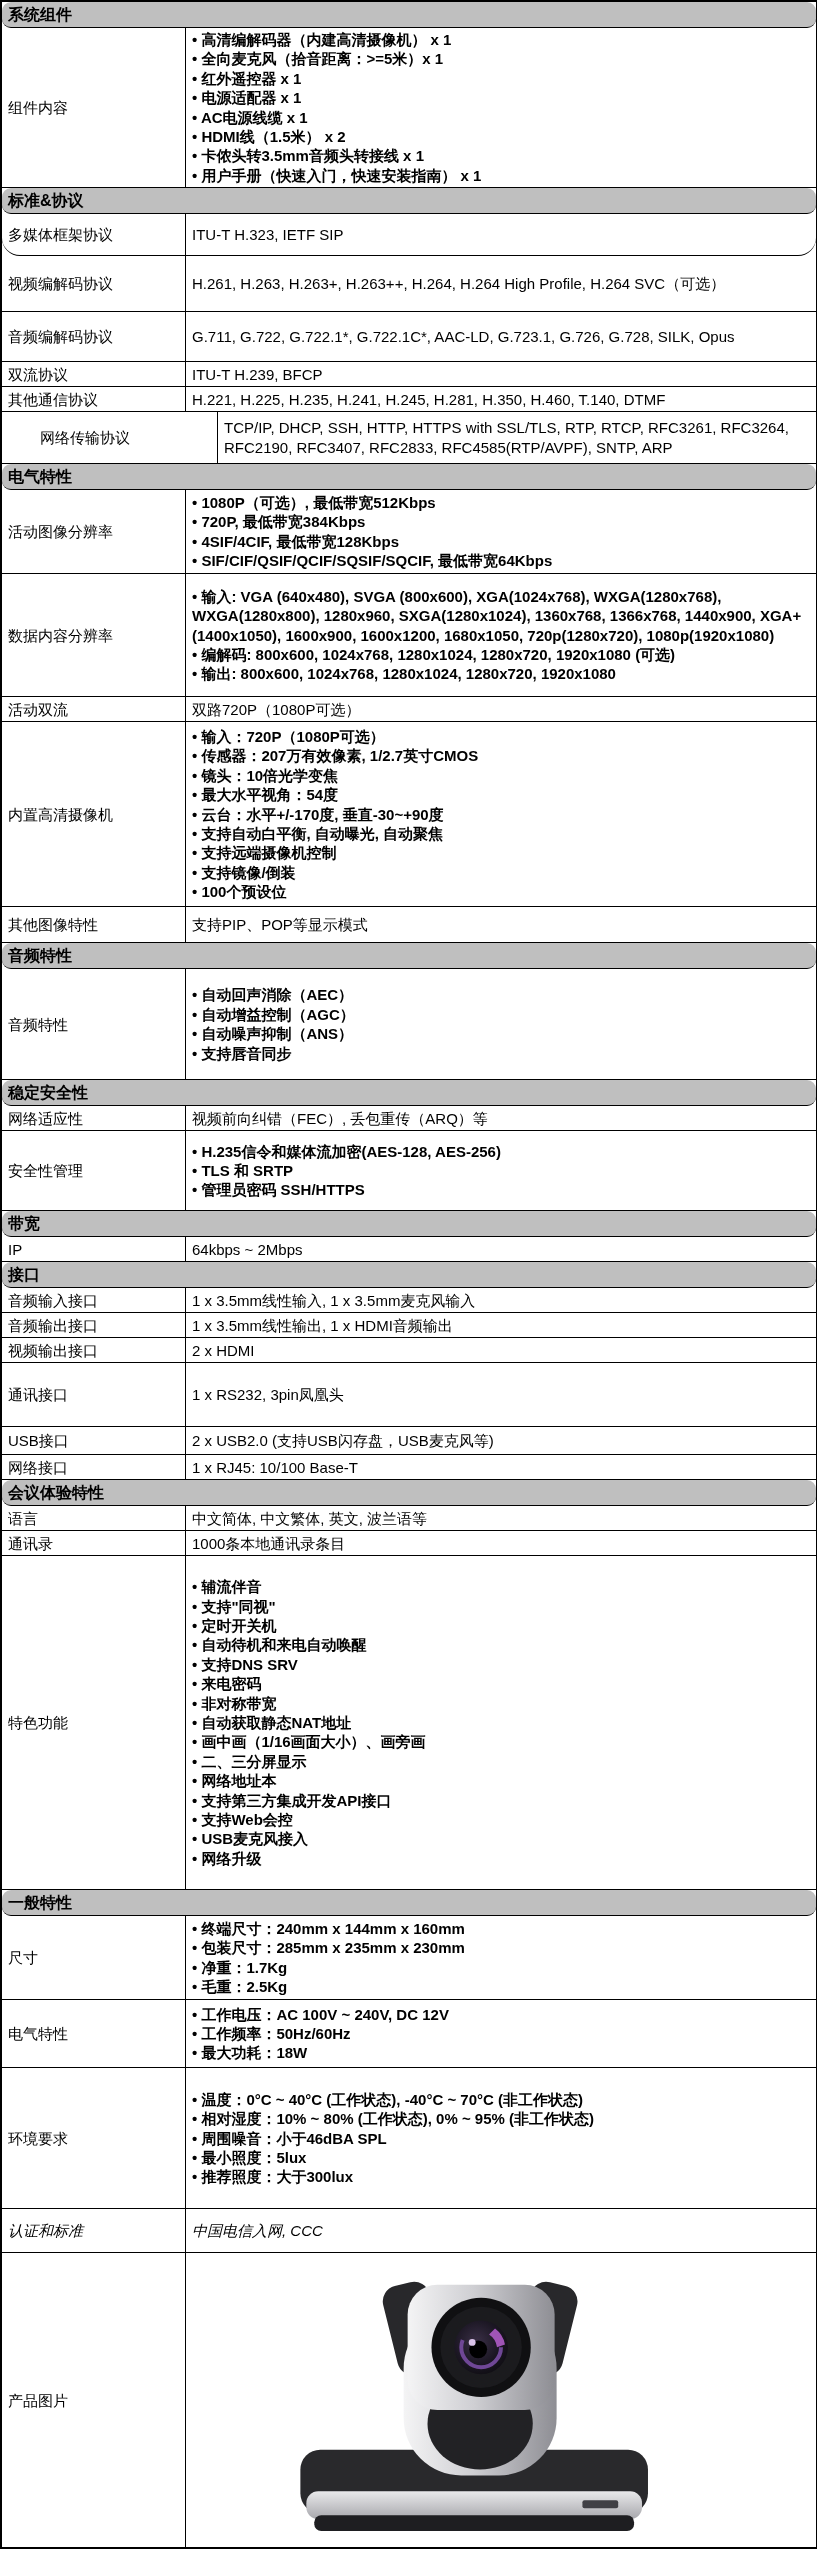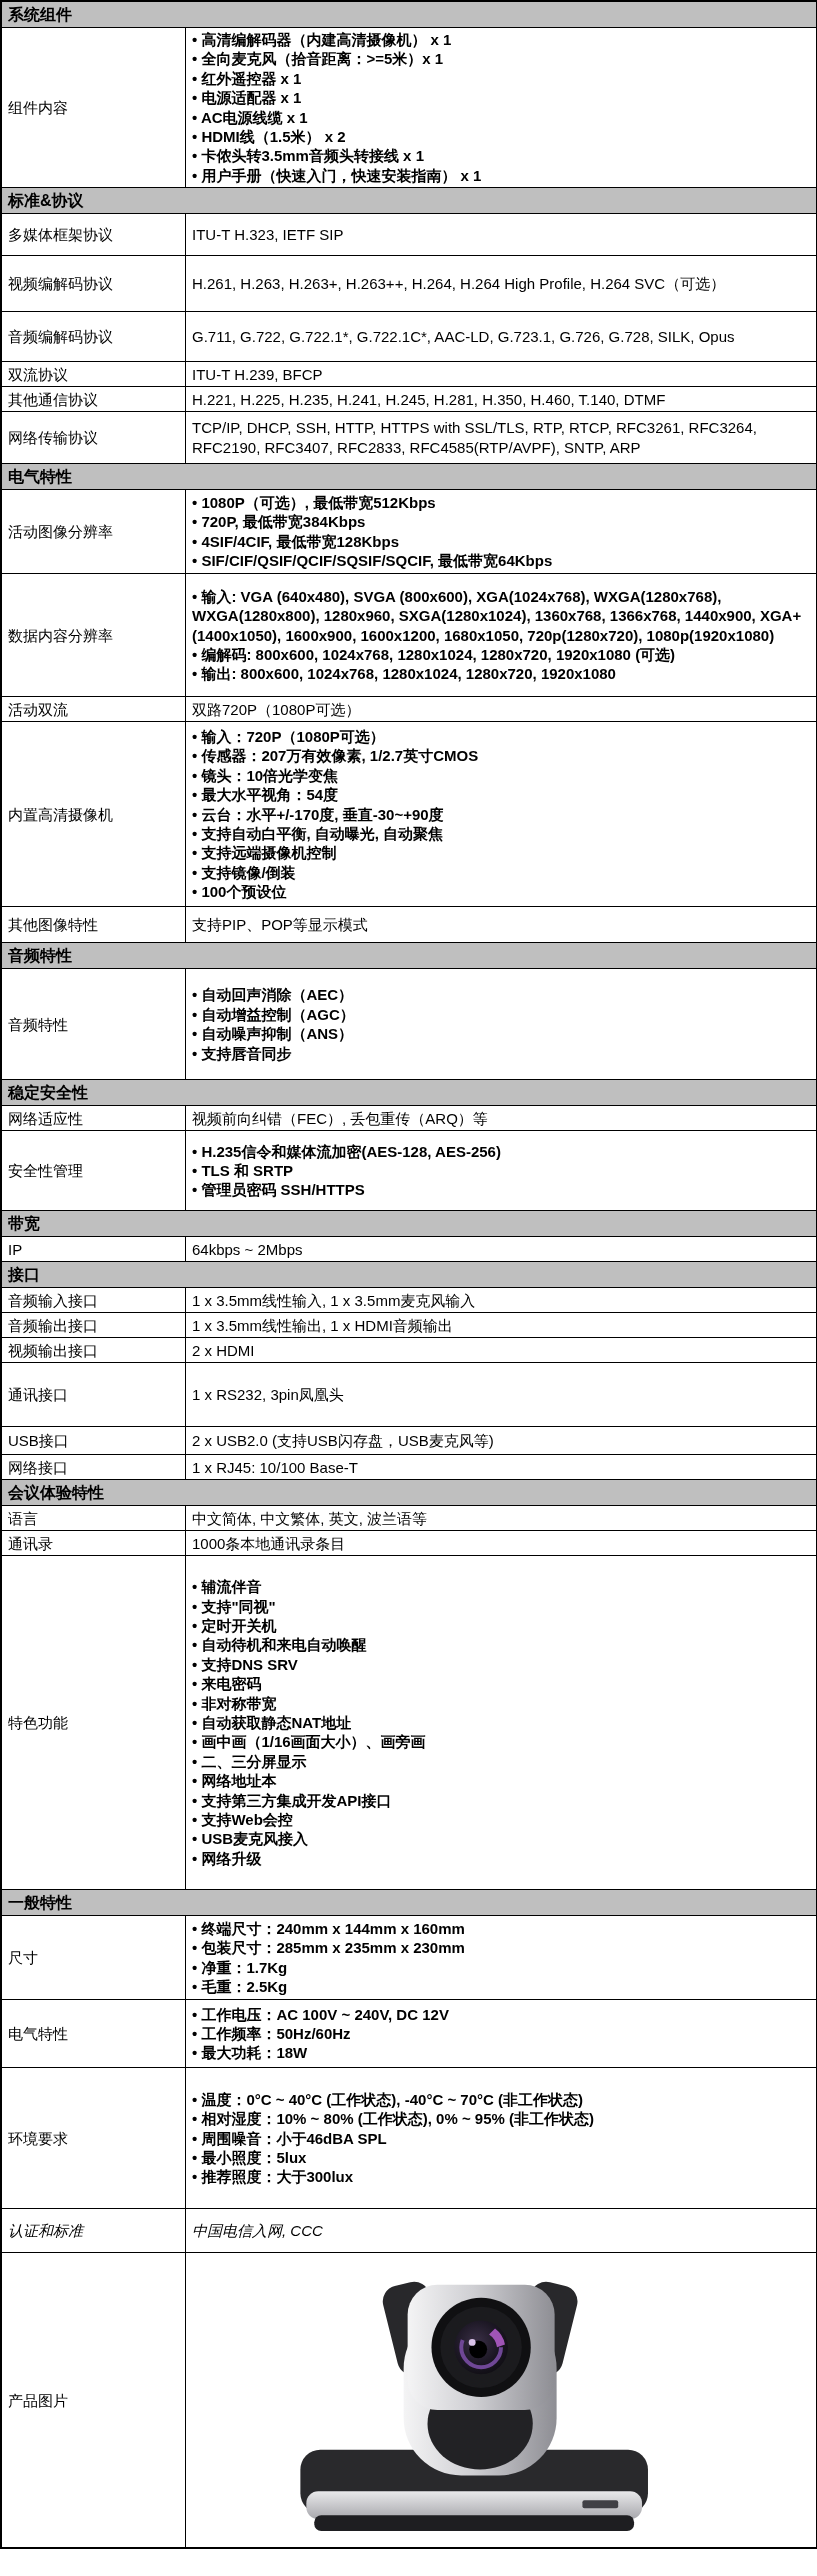--- a/index.html
+++ b/index.html
@@ -15,20 +15,21 @@
     background:var(--header-bg,#bfbfbf);
     font-weight:bold;
     font-size:16px;
     line-height:20px;
     padding:3px 6px 2px 6px;
     border-bottom:1px solid var(--border,#000);
     box-sizing:border-box;
     min-height:25px;
     display:flex;
     align-items:center;
+    border-radius:9px;
   }
   .row{
     display:flex;
     border-bottom:1px solid var(--border,#000);
     min-height:25px;
     box-sizing:border-box;
   }
   .row:last-child{border-bottom:none;}
   .cell{box-sizing:border-box;font-size:15px;line-height:19.4px;}
   .cell.label{
@@ -69,21 +70,21 @@
             <li>红外遥控器 x 1</li>
             <li>电源适配器 x 1</li>
             <li>AC电源线缆 x 1</li>
             <li>HDMI线（1.5米） x 2</li>
             <li>卡侬头转3.5mm音频头转接线 x 1</li>
             <li>用户手册（快速入门，快速安装指南） x 1</li>
           </ul>
         </div>
       </div>
       <div class="section-header">标准&amp;协议</div>
-      <div class="row" style="min-height: 42px;">
+      <div class="row" style="min-height: 42px; border-radius: 18px;">
         <div class="cell label">多媒体框架协议</div>
         <div class="cell value">
           <div class="plain">ITU-T H.323, IETF SIP</div>
         </div>
       </div>
       <div class="row" style="min-height: 56px;">
         <div class="cell label">视频编解码协议</div>
         <div class="cell value">
           <div class="plain">H.261, H.263, H.263+, H.263++, H.264, H.264 High Profile,  H.264 SVC（可选）</div>
         </div>
@@ -99,21 +100,21 @@
         <div class="cell value">
           <div class="plain">ITU-T H.239, BFCP</div>
         </div>
       </div>
       <div class="row">
         <div class="cell label">其他通信协议</div>
         <div class="cell value">
           <div class="plain">H.221, H.225, H.235, H.241, H.245, H.281, H.350, H.460, T.140, DTMF</div>
         </div>
       </div>
-      <div class="row" style="min-height: 52px;">
+      <div class="row" style="min-height: 52px; padding-left: 32px;">
         <div class="cell label">网络传输协议</div>
         <div class="cell value">
           <div class="plain">TCP/IP, DHCP, SSH, HTTP, HTTPS with SSL/TLS, RTP, RTCP, RFC3261, RFC3264, RFC2190, RFC3407, RFC2833, RFC4585(RTP/AVPF), SNTP, ARP</div>
         </div>
       </div>
       <div class="section-header">电气特性</div>
       <div class="row" style="min-height: 84px;">
         <div class="cell label">活动图像分辨率</div>
         <div class="cell value">
           <ul class="bullets">

